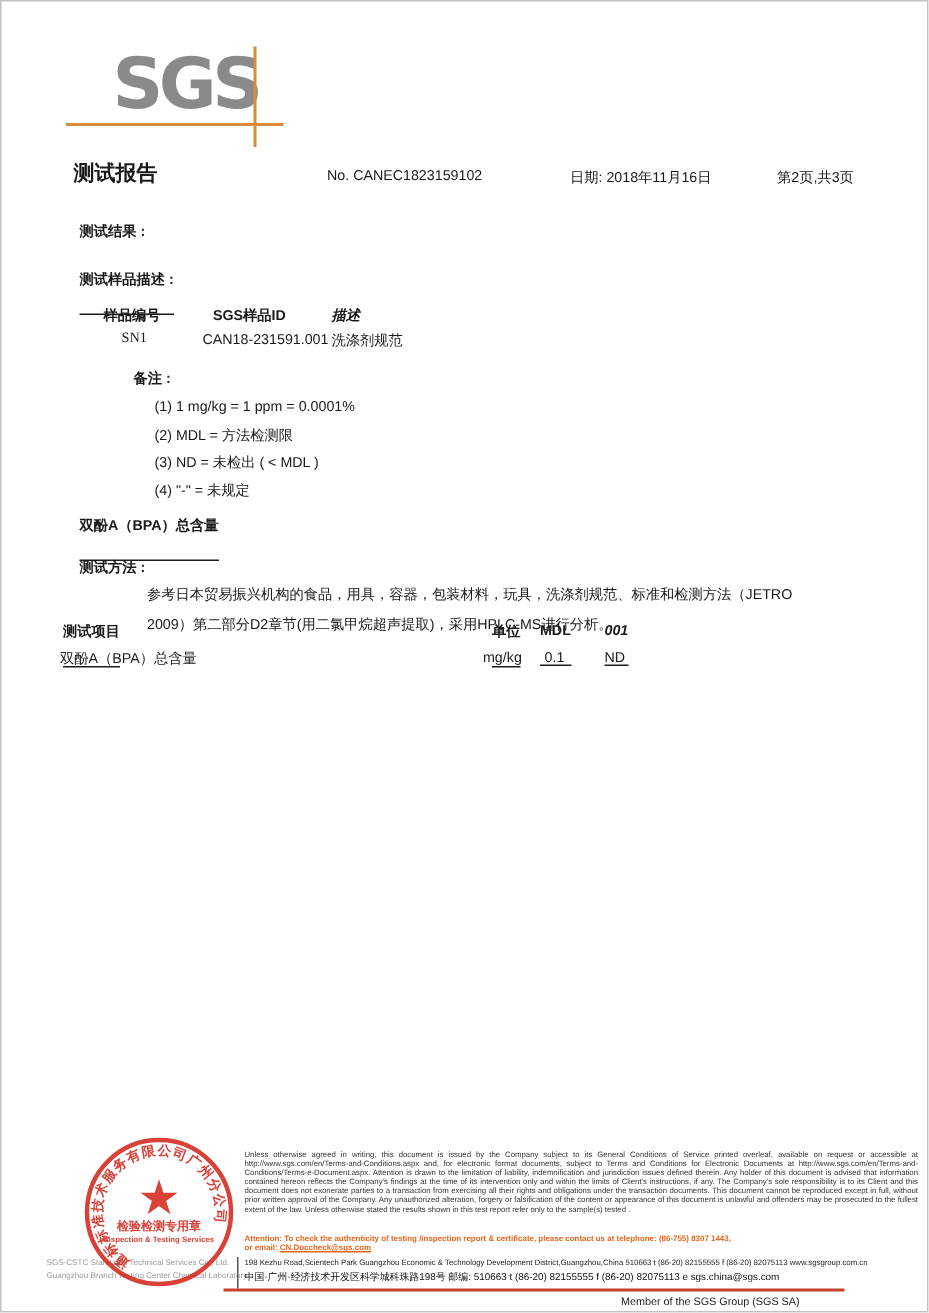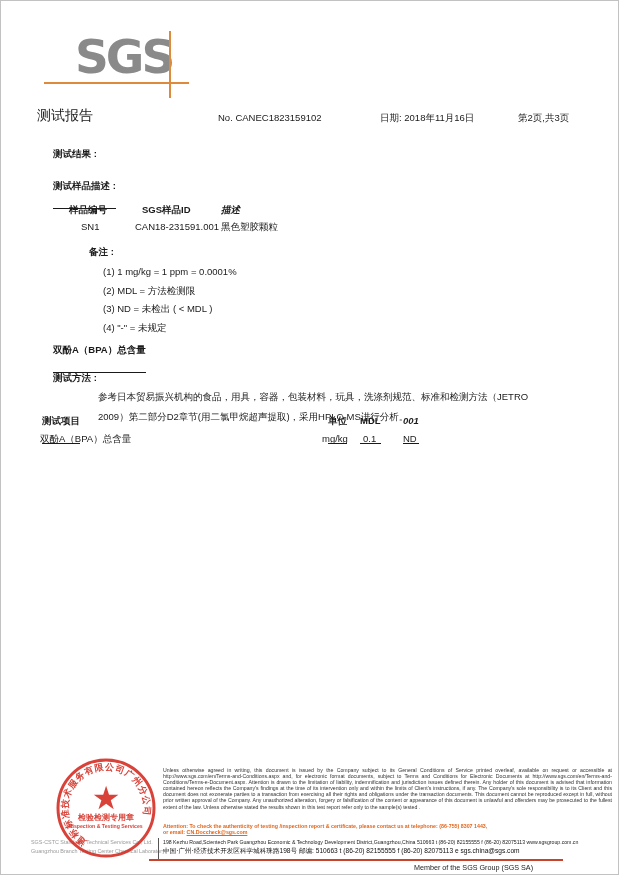--- a/index.html
+++ b/index.html
@@ -15,38 +15,38 @@
   
   .logo-text {
     left:74px; top:30px; font-size:47px; font-weight:bold;
     color:#8a8a8a; letter-spacing:-3px; line-height:52px;
     font-family:"DejaVu Sans","Liberation Sans",sans-serif;
   }
   .logo-hline { left:43px; top:81px; width:145px; height:2px; background:#dd8a3d; }
   .logo-vline { left:168px; top:30px; width:2px; height:67px; background:#dd8a3d; }
 
   
-  .report-title { left:36px; top:106px; font-size:14px; font-weight:normal; }
+  .report-title { left:48px; top:106px; font-size:14px; font-weight:bold; }
   .hdr-sm { font-size:9.5px; top:111px; }
   .report-no   { left:217px; }
   .report-date { left:379px; }
   .report-page { left:517px; }
 
   
   .lbl  { font-size:9.5px; font-weight:bold; }
   .txt  { font-size:9.5px; }
   .und  { border-bottom:1px solid #1a1a1a; padding-bottom:17px; }
 
   .results-label  { left:52px; top:147px; }
   .sample-heading { left:52px; top:179px; }
 
   .sd-h1 { left:68px;  top:203px; }
   .sd-h2 { left:141px; top:203px; }
   .sd-h3 { left:220px; top:203px;font-style:italic; }
-  .sd-c1 { left:80px;  top:220px; }
+  .sd-c1 { left:80px;  top:220px;font-family:Liberation Serif, serif; }
   .sd-c2 { left:134px; top:220px; }
   .sd-c3 { left:220px; top:220px; }
 
   .notes-label { left:52px; top:245px;margin-left:36px; }
   .notes-list  { left:102px; top:262px; font-size:9.5px; line-height:18.6px; }
 
   .bpa-heading  { left:52px; top:343px; }
   .method-label { left:52px; top:371px; }
   .method-text  { left:97px; top:386px; width:458px; font-size:9.5px; line-height:19.5px; }
 
@@ -95,21 +95,21 @@
   <div class="abs hdr-sm report-page">第2页,共3页</div>
 
   <div class="abs lbl results-label">测试结果 :</div>
 
   <div class="abs lbl sample-heading"><span class="und">测试样品描述 :</span></div>
   <div class="abs lbl sd-h1">样品编号</div>
   <div class="abs lbl sd-h2">SGS样品ID</div>
   <div class="abs lbl sd-h3">描述</div>
   <div class="abs txt sd-c1">SN1</div>
   <div class="abs txt sd-c2">CAN18-231591.001</div>
-  <div class="abs txt sd-c3">黑色塑胶颗粒</div>
+  <div class="abs txt sd-c3">洗涤剂规范</div>
 
   <div class="abs lbl notes-label">备注 :</div>
   <div class="abs notes-list">
     <div>(1) 1 mg/kg = 1 ppm = 0.0001%</div>
     <div>(2) MDL = 方法检测限</div>
     <div>(3) ND = 未检出 ( &lt; MDL )</div>
     <div>(4) "-" = 未规定</div>
   </div>
 
   <div class="abs lbl bpa-heading"><span class="und">双酚A（BPA）总含量</span></div>

